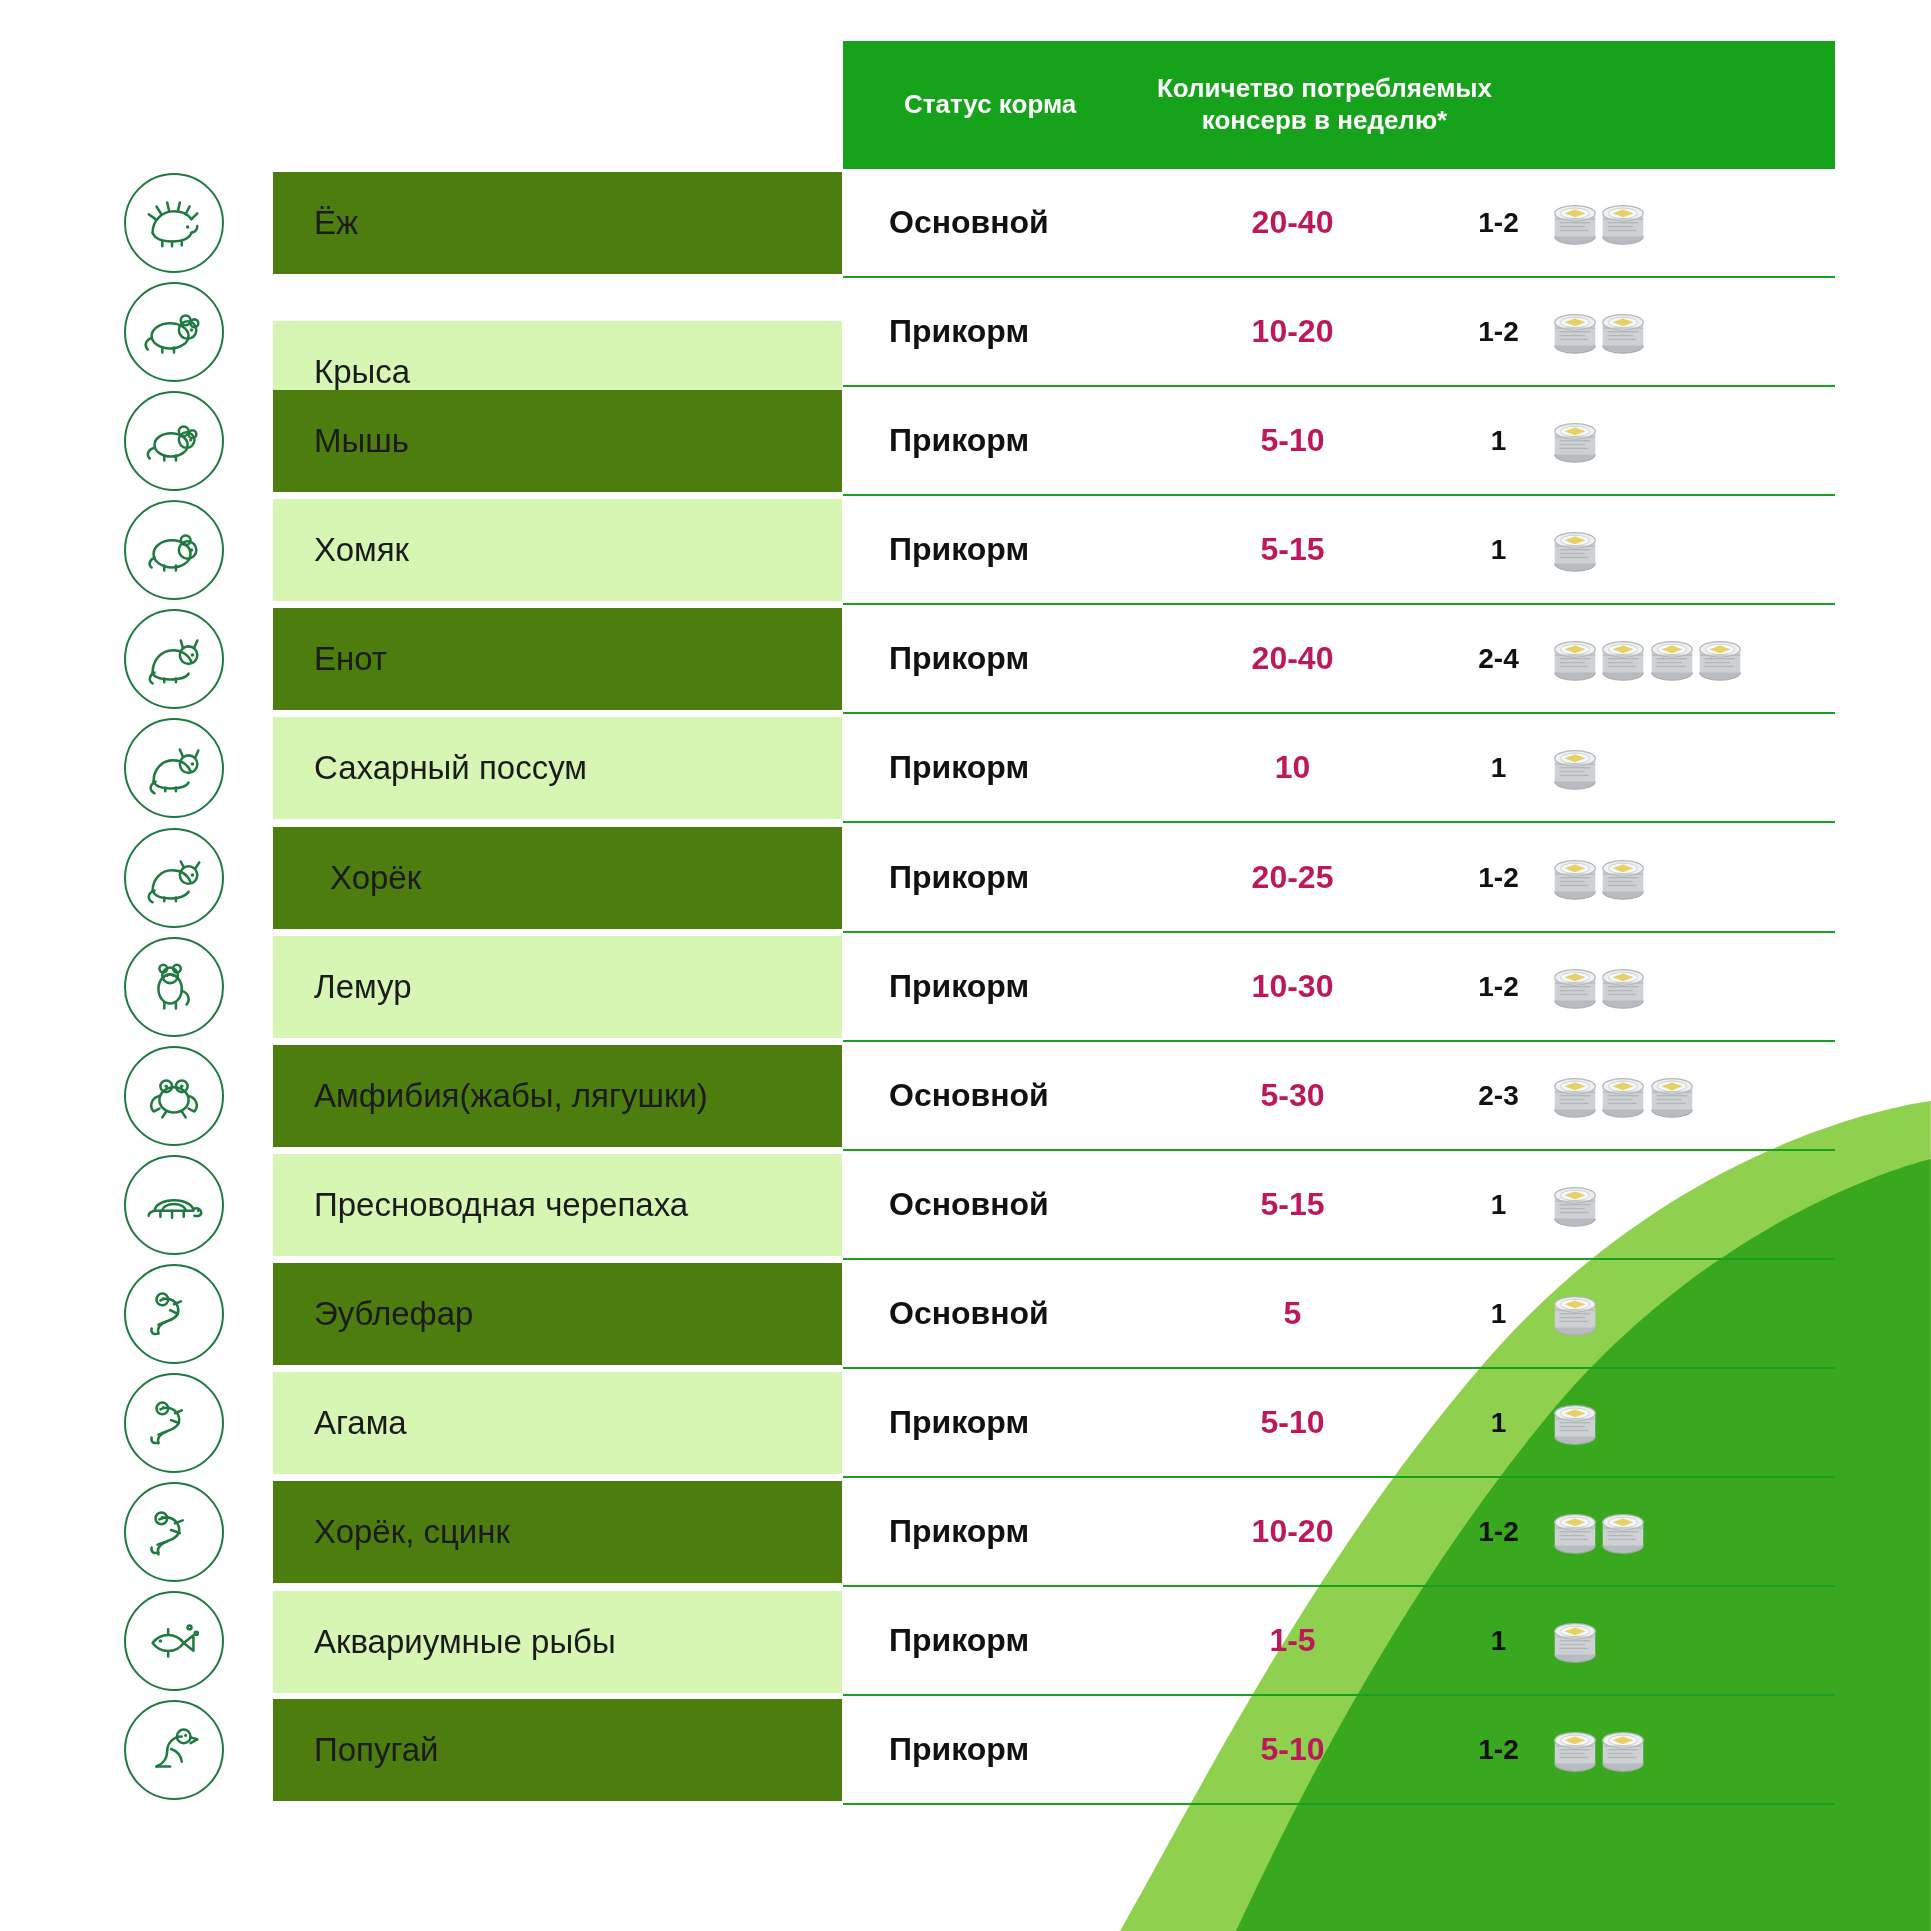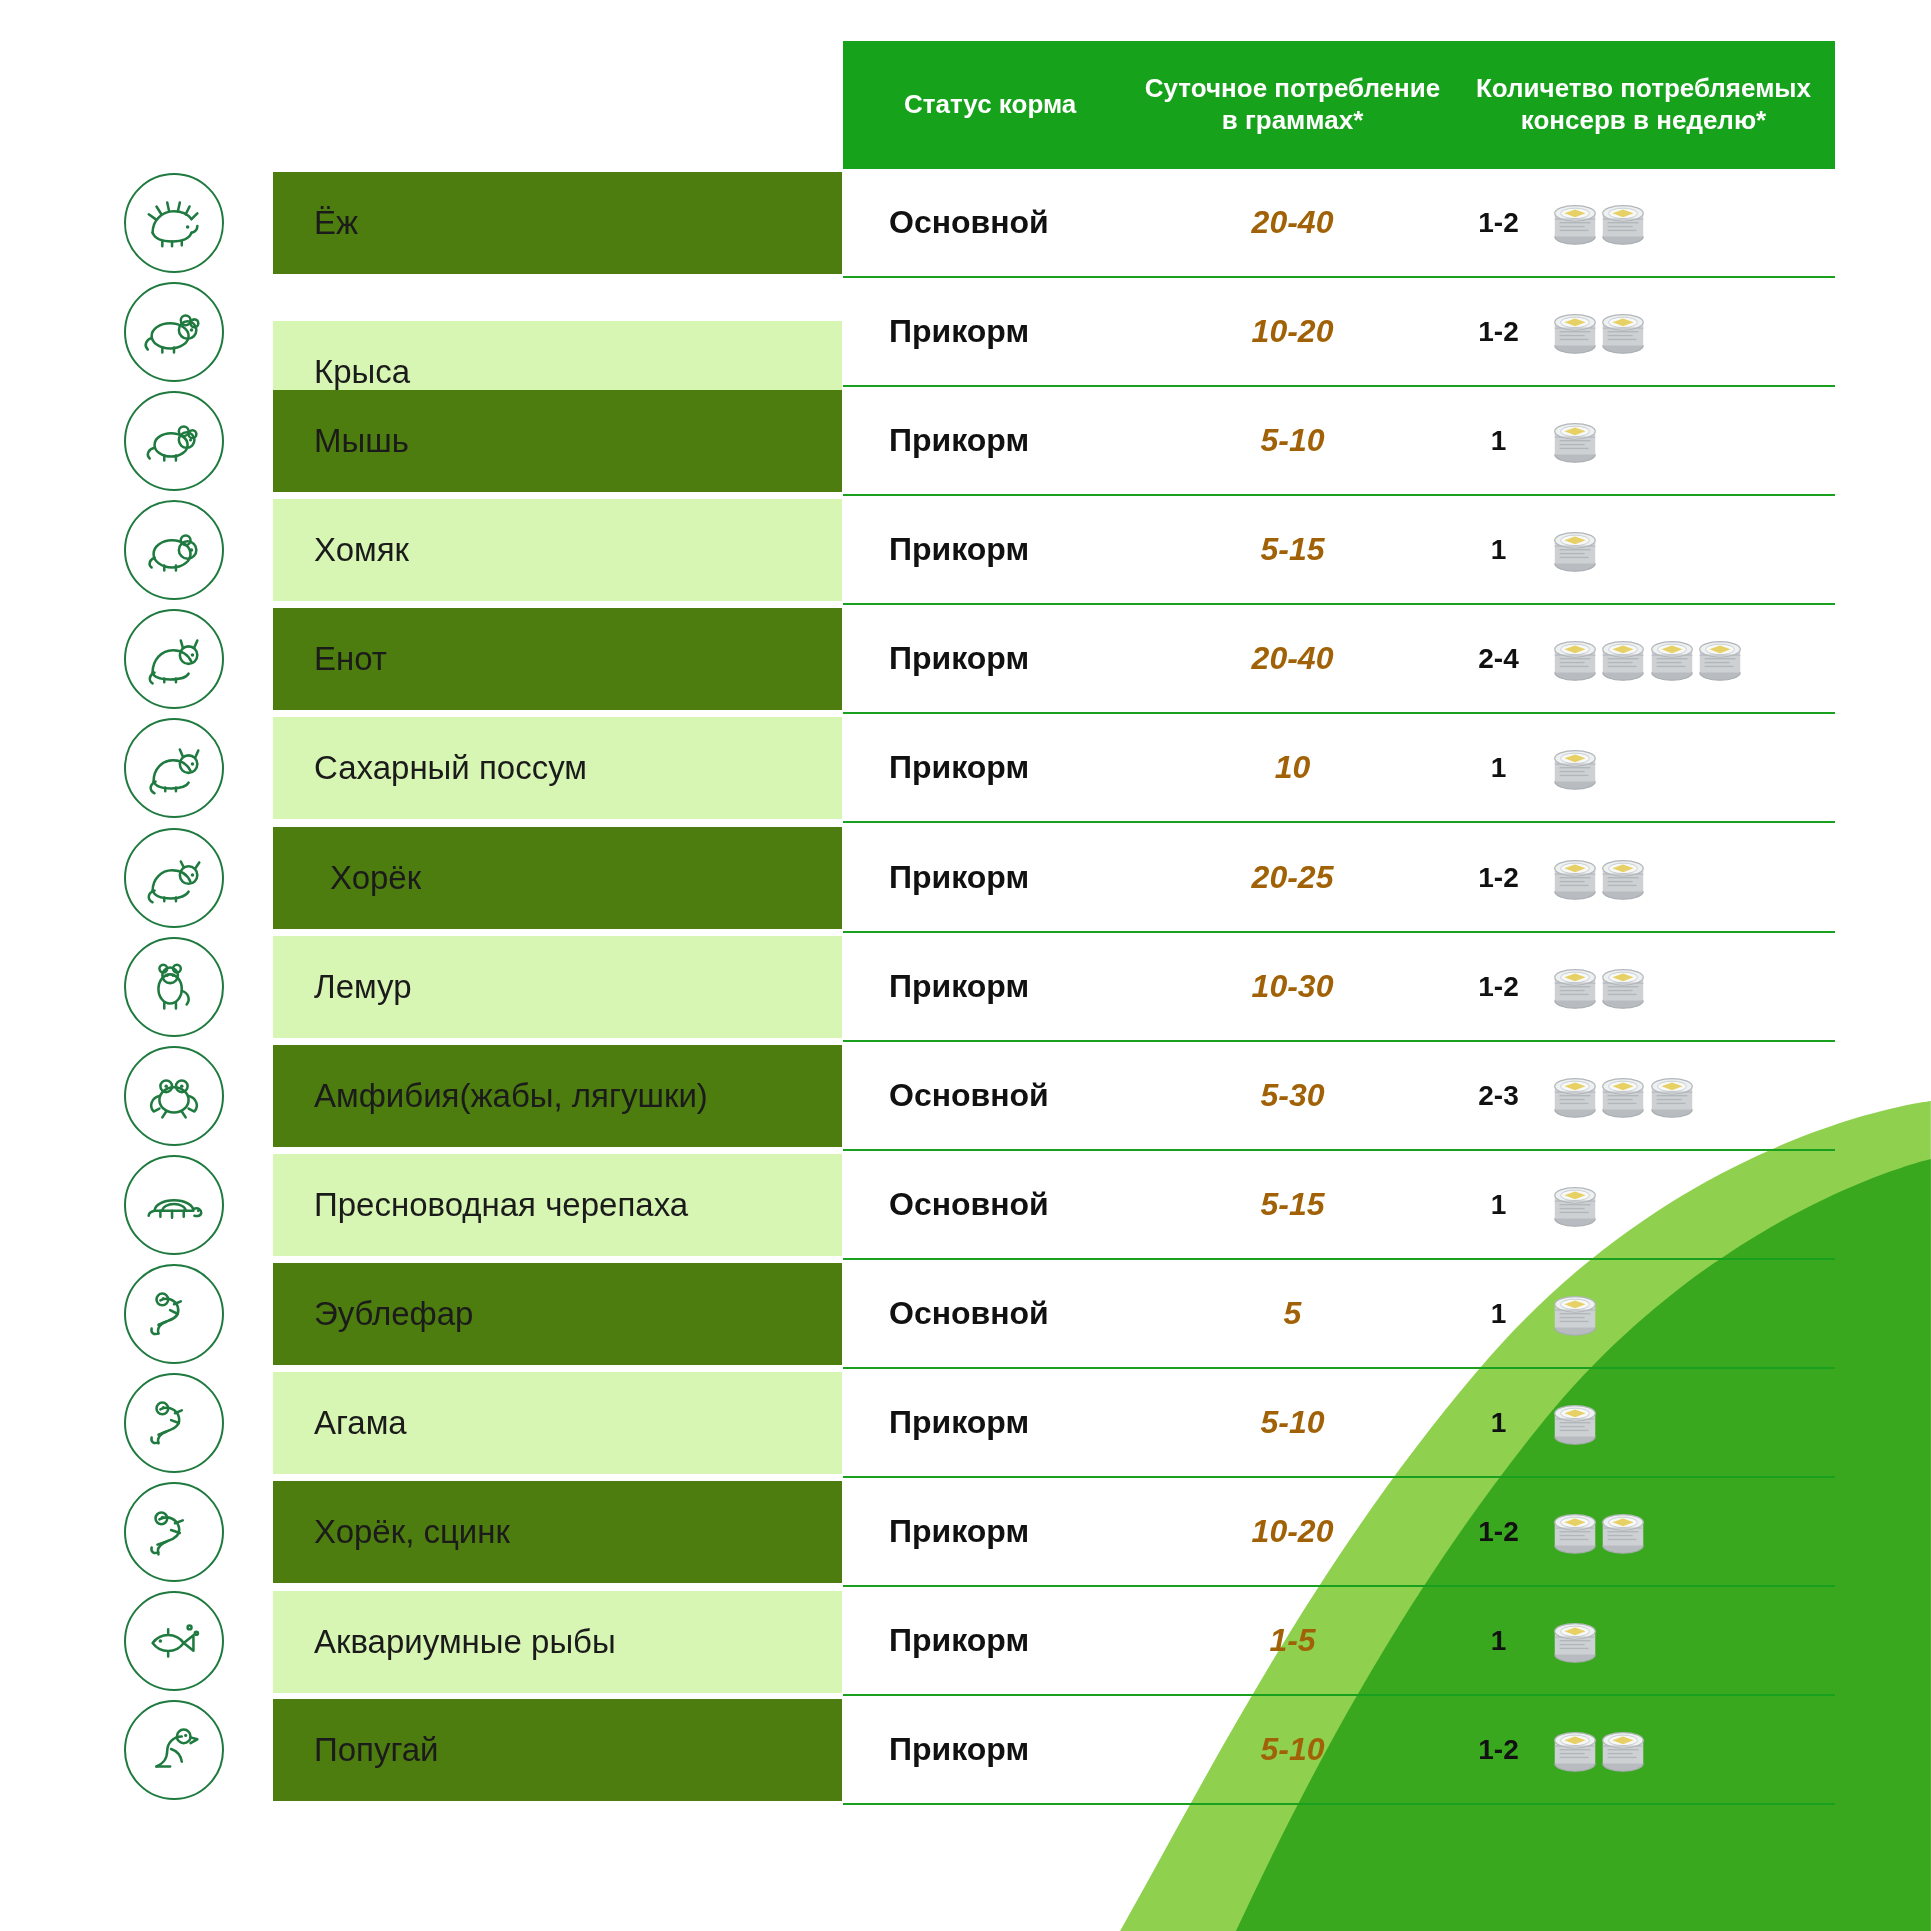--- a/index.html
+++ b/index.html
@@ -127,22 +127,21 @@
     font-weight: bold;
     color: #111111;
     padding-left: 46px;
     box-sizing: border-box;
   }
   .cell-grams {
     width: 319px;
     text-align: center;
     font-size: 32px;
     font-weight: bold;
-    color: #a16207;
-    font-style: italic;
+    color: #be185d;
   }
   .cell-cans {
     width: 383px;
     display: flex;
     align-items: center;
     box-sizing: border-box;
   }
   .cans-count {
     width: 93px;
     text-align: center;
@@ -172,21 +171,20 @@
   <svg width="869" height="830" viewBox="0 0 900 860" xmlns="http://www.w3.org/2000/svg">
     <path d="M900 0 C900 0 640 30 430 280 C260 480 150 700 60 860 L900 860 Z" fill="#8fd14f"></path>
     <path d="M900 60 C900 60 680 110 500 330 C350 515 250 710 180 860 L900 860 Z" fill="#3aa81e"></path>
   </svg>
 </div>
 
 <div id="infographic">
 
   <div id="table-header">
     <div class="hdr-cell hdr-status">Статус корма</div>
-    <div class="hdr-cell hdr-grams">Суточное потребление в граммах*</div>
     <div class="hdr-cell hdr-cans">Количетво потребляемых консерв в неделю*</div>
   </div>
 
   <div id="rows-container">
       <div class="row" style="top: 169px;">
         <div class="icon-badge" style="top: 3.9px;">
           <svg width="70" height="70" viewBox="0 0 72 72">
             <g fill="none" stroke="#1f7a3f" stroke-width="2.6" stroke-linecap="round" stroke-linejoin="round">
       <path d="M14 46c0-12 9-22 22-22 8 0 14 3 18 8"></path>
       <path d="M54 32l6-6M48 27l4-8M40 24l2-9M31 24l-2-9M23 27l-5-8M17 32l-7-5"></path>

